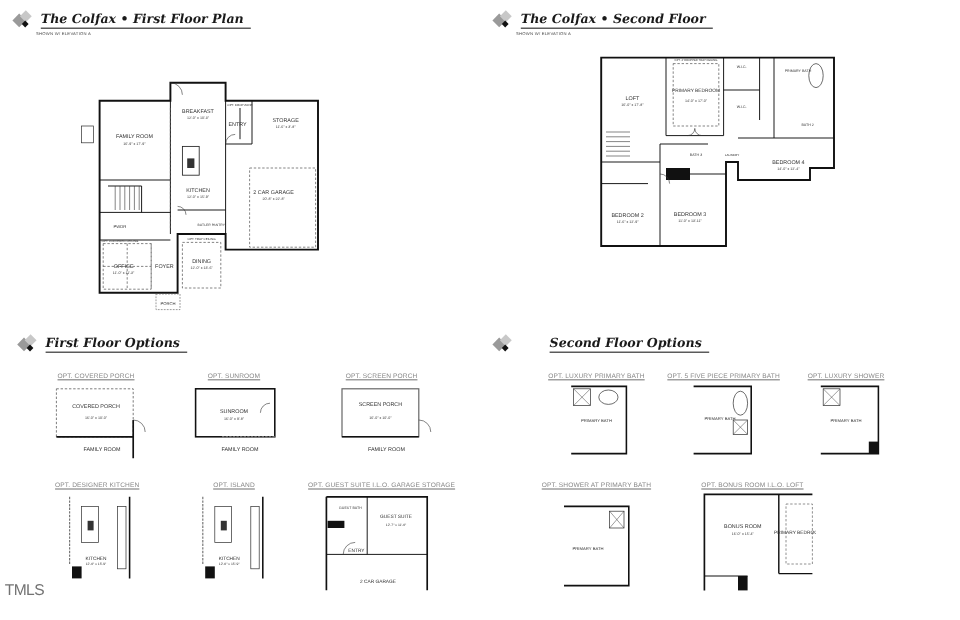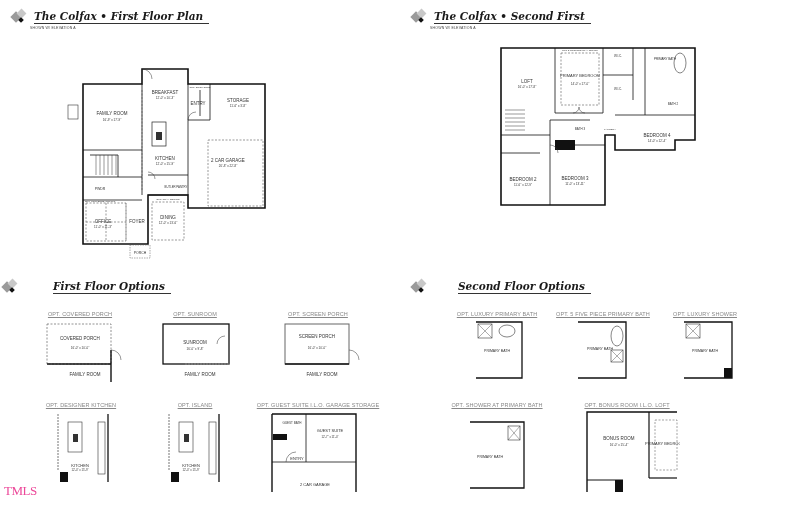--- a/index.html
+++ b/index.html
@@ -11,42 +11,42 @@
   .section-title .diamonds .d1 { position: absolute; left: 0; top: 3px; width: 8px; height: 8px; background: #9a9a9a; transform: rotate(45deg); }
   .section-title .diamonds .d2 { position: absolute; left: 6px; top: 0px; width: 7px; height: 7px; background: #c8c8c8; transform: rotate(45deg); }
   .section-title .diamonds .d3 { position: absolute; left: 7px; top: 8px; width: 4px; height: 4px; background: #111; transform: rotate(45deg); }
   .section-title .ttl { font-family: "DejaVu Serif", serif; font-style: italic; font-weight: bold; font-size: 10.5px; color: #1a1a1a; border-bottom: 1px solid #333; padding-bottom: 1px; padding-right: 6px; white-space: nowrap; }
   .sub { position: absolute; font-size: 3.5px; color: #444; letter-spacing: 0.2px; }
 
   svg { position: absolute; }
   svg text { font-family: "Liberation Sans", sans-serif; fill: #333; }
 
   .opt-label { position: absolute; font-size: 5.5px; color: #888; text-decoration: underline; white-space: nowrap; transform: translateX(-50%); letter-spacing: 0.1px; }
-  .logo { position: absolute; left: 4px; bottom: 18px; font-size: 13px; color: #ec4899; font-family: Liberation Serif, serif; letter-spacing: -0.5px; text-align: center; }
+  .logo { position: absolute; left: 4px; bottom: 18px; font-size: 13px; color: #737373; font-family: Liberation Sans, sans-serif; letter-spacing: -0.5px; text-align: center; }
 </style>
 </head>
 <body>
 
 <div class="section-title" style="left:12px; top:10px;">
   <div class="diamonds">
       <div class="d1"></div>
       <div class="d2"></div>
       <div class="d3"></div>
     </div>
   <div class="ttl">The Colfax • First Floor Plan</div>
 </div>
 <div class="sub" style="left:30px; top:26px;">SHOWN W/ ELEVATION A</div>
 
 <div class="section-title" style="left:412px; top:10px;">
   <div class="diamonds">
       <div class="d1"></div>
       <div class="d2"></div>
       <div class="d3"></div>
     </div>
-  <div class="ttl">The Colfax • Second First</div>
+  <div class="ttl">The Colfax • Second Floor</div>
 </div>
 <div class="sub" style="left:430px; top:26px;">SHOWN W/ ELEVATION A</div>
 
 <svg style="left:60px; top:60px;" width="220" height="200" viewBox="0 0 220 200">
   <g stroke="#111" fill="none" stroke-width="1.6">
 
     <path d="M23 24 L82 24 L82 9 L128 9 L128 24 L205 24 L205 148 L128 148 L128 135 L88 135 L88 184 L23 184 Z"></path>
   </g>
   <g stroke="#111" fill="none" stroke-width="0.8">
     <line x1="23" y1="90" x2="82" y2="90"></line>
@@ -173,21 +173,21 @@
     <text x="28" y="136">BEDROOM 2</text>
     <text x="28" y="141" font-size="3">11'-6" x 12'-9"</text>
     <text x="80" y="135">BEDROOM 3</text>
     <text x="80" y="140" font-size="3">11'-0" x 13'-11"</text>
     <text x="162" y="92">BEDROOM 4</text>
     <text x="162" y="97" font-size="3">14'-0" x 12'-4"</text>
     <text x="115" y="85" font-size="2.5">LAUNDRY</text>
   </g>
 </svg>
 
-<div class="section-title" style="left:3px; top:280px;gap:28px;">
+<div class="section-title" style="left:16px; top:280px;">
   <div class="diamonds">
       <div class="d1"></div>
       <div class="d2"></div>
       <div class="d3"></div>
     </div>
   <div class="ttl">First Floor Options</div>
 </div>
 
 <div class="section-title" style="left:412px; top:280px;gap:24px;">
   <div class="diamonds">

